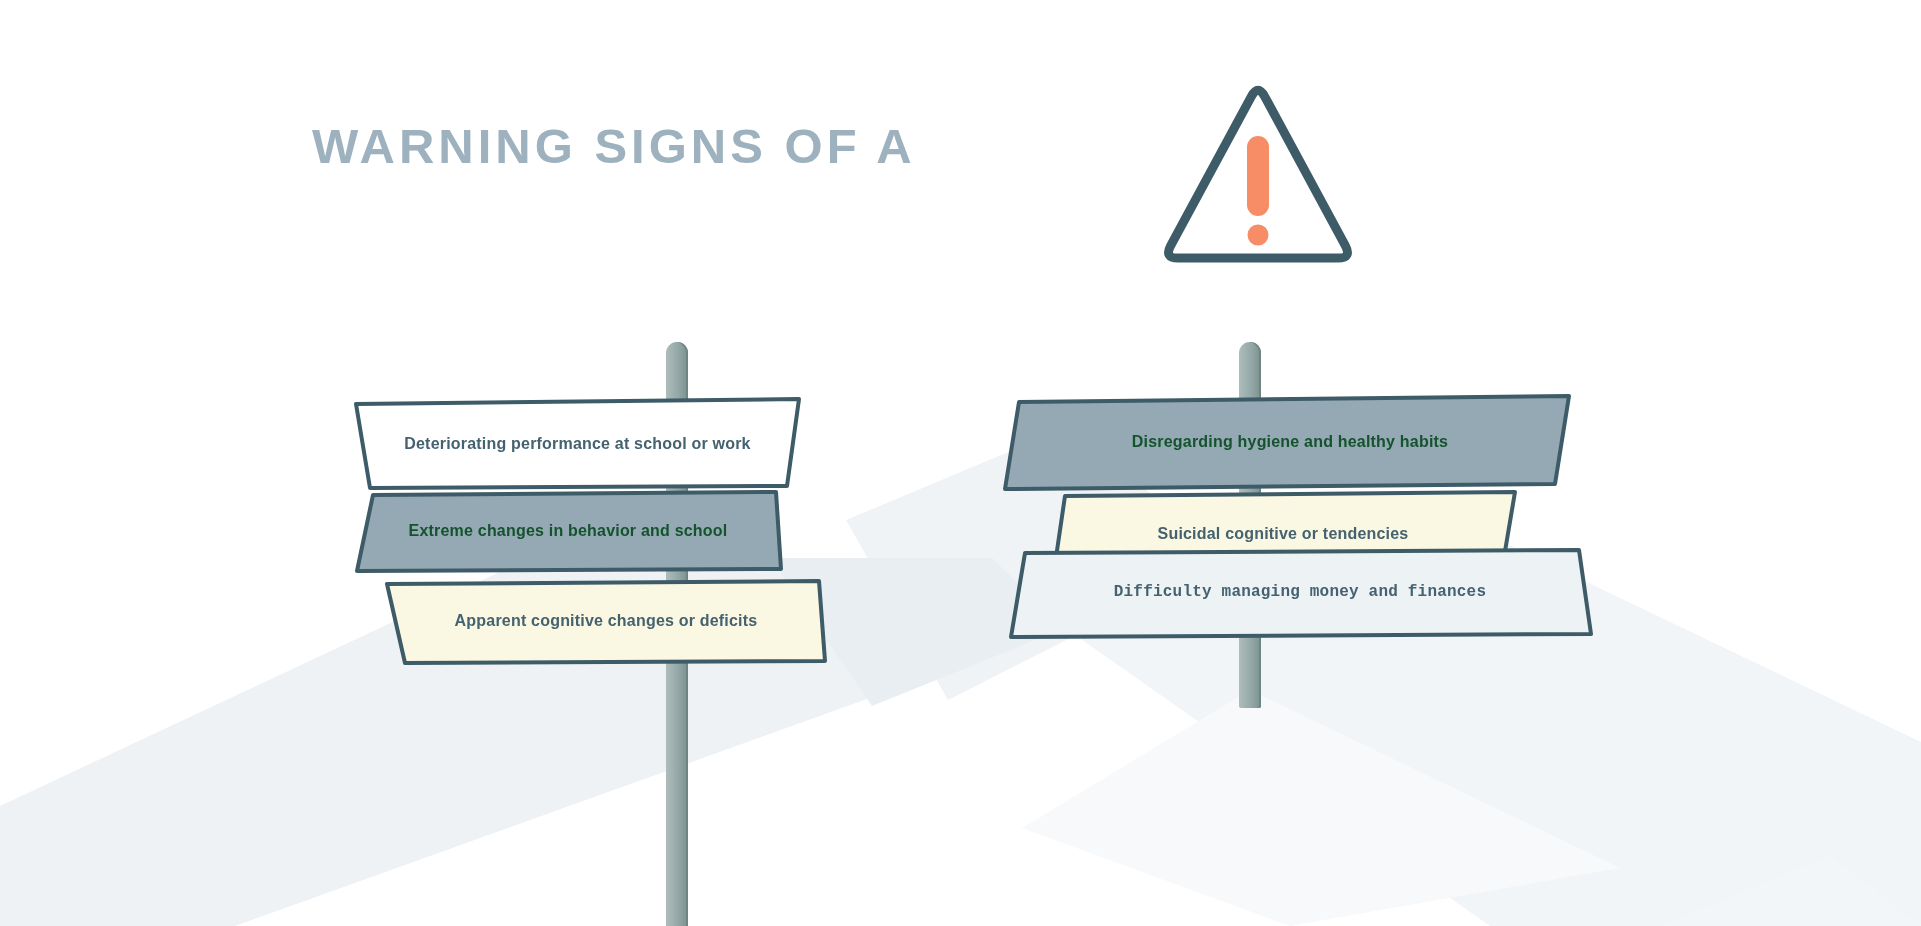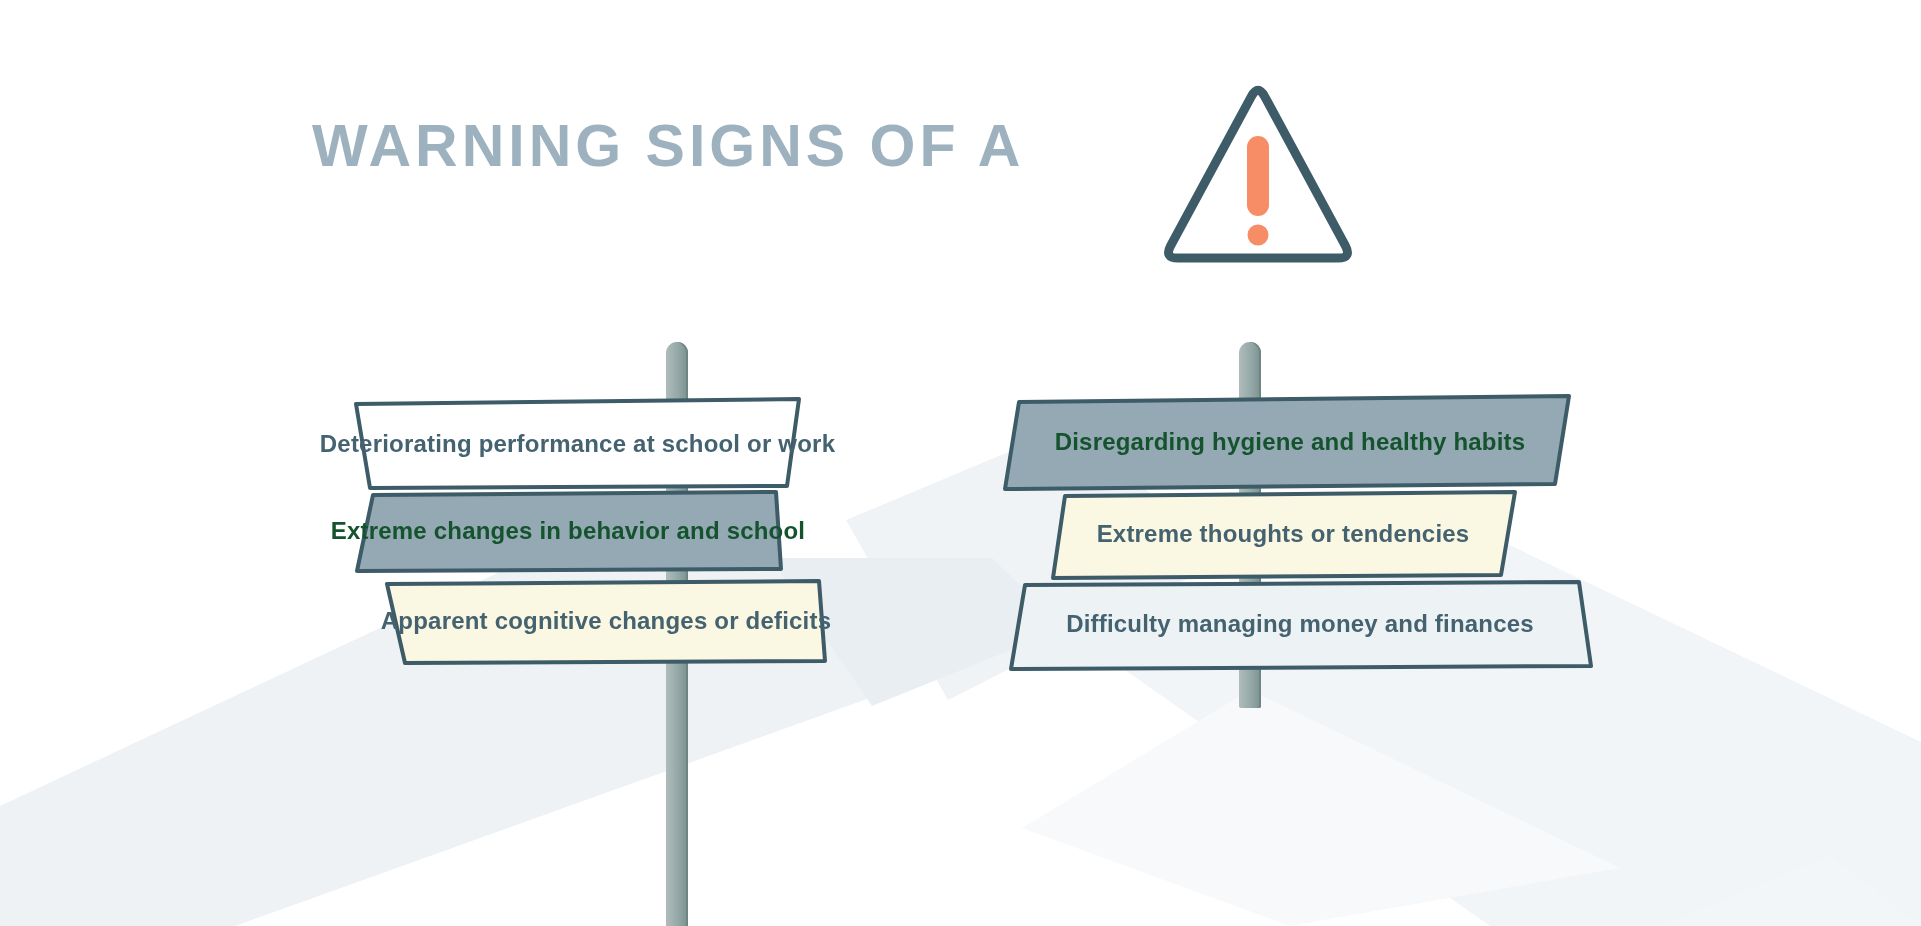--- a/index.html
+++ b/index.html
@@ -8,21 +8,21 @@
     width:1921px;height:926px;
     overflow:hidden;
     background:#ffffff;
     font-family:"Liberation Sans","DejaVu Sans",sans-serif;
   }
   .bg-svg{position:absolute;left:0;top:0;}
 
   
   .title{position:absolute;left:312px;top:120px;}
   .title-line1{
-    font-size:59px;line-height:52px;font-weight:700;
+    font-size:49px;line-height:52px;font-weight:700;
     letter-spacing:4px;color:#9db2be;white-space:nowrap;
   }
   .title-line2,.title-line3{
     font-size:62px;line-height:57px;font-weight:700;
     letter-spacing:-1px;color:#42606d;white-space:nowrap;
   }
 
   
   .warning-icon{position:absolute;left:1148px;top:68px;width:220px;height:205px;}
 
@@ -40,31 +40,31 @@
   .sign{position:absolute;}
   .sign svg{position:absolute;left:0;top:0;overflow:visible;}
   .sign polygon{stroke:#3e5b68;stroke-width:4;stroke-linejoin:round;}
   .plate-white{fill:#ffffff;}
   .plate-gray{fill:#94a9b3;}
   .plate-cream{fill:#faf7e2;}
   .plate-pale{fill:#edf2f5;}
   .sign-label{
     position:absolute;left:0;top:0;right:0;bottom:0;
     display:flex;align-items:center;justify-content:center;
-    font-size:24px;font-weight:700;letter-spacing:0.2px;
+    font-size:16px;font-weight:700;letter-spacing:0.2px;
     color:#44626f;white-space:nowrap;
   }
   .sign-label.on-gray{color:#14532d;}
 
   .sign-l1{left:350px;top:396px;width:455px;height:95px;}
   .sign-l2{left:352px;top:488px;width:432px;height:86px;}
   .sign-l3{left:382px;top:576px;width:448px;height:90px;text-decoration:underline;}
   .sign-r1{left:1000px;top:392px;width:580px;height:100px;}
   .sign-r2{left:1048px;top:487px;width:470px;height:94px;}
-  .sign-r3{left:1005px;top:577px;width:590px;height:94px;}
+  .sign-r3{left:1005px;top:545px;width:590px;height:94px;font-family:Liberation Mono, monospace;}
 </style>
 </head>
 <body>
 
 <div class="canvas">
 
   <svg class="bg-svg" width="1921" height="926" viewBox="0 0 1921 926" aria-hidden="true">
     <polygon points="846,520 1066,428 1232,556 948,700" fill="#eff3f6"></polygon>
     <polygon points="610,520 1065,628 235,926 0,926 0,806" fill="#eef2f5"></polygon>
     <polygon points="770,558 992,558 1065,628 872,706" fill="#e9eef2"></polygon>
@@ -111,21 +111,21 @@
     <svg width="580" height="100" viewBox="0 0 580 100">
       <polygon class="plate-gray" points="19,10 569,4 555,92 5,97"></polygon>
     </svg>
     <div class="sign-label on-gray">Disregarding hygiene and healthy habits</div>
   </div>
 
   <div class="sign sign-r2">
     <svg width="470" height="94" viewBox="0 0 470 94">
       <polygon class="plate-cream" points="17,9 467,5 453,88 5,91"></polygon>
     </svg>
-    <div class="sign-label">Extreme thoughts or tendencies</div>
+    <div class="sign-label">Suicidal cognitive or tendencies</div>
   </div>
 
   <div class="sign sign-r3">
     <svg width="590" height="94" viewBox="0 0 590 94">
       <polygon class="plate-pale" points="20,8 574,5 586,89 6,92"></polygon>
     </svg>
     <div class="sign-label">Difficulty managing money and finances</div>
   </div>
 
 </div>

